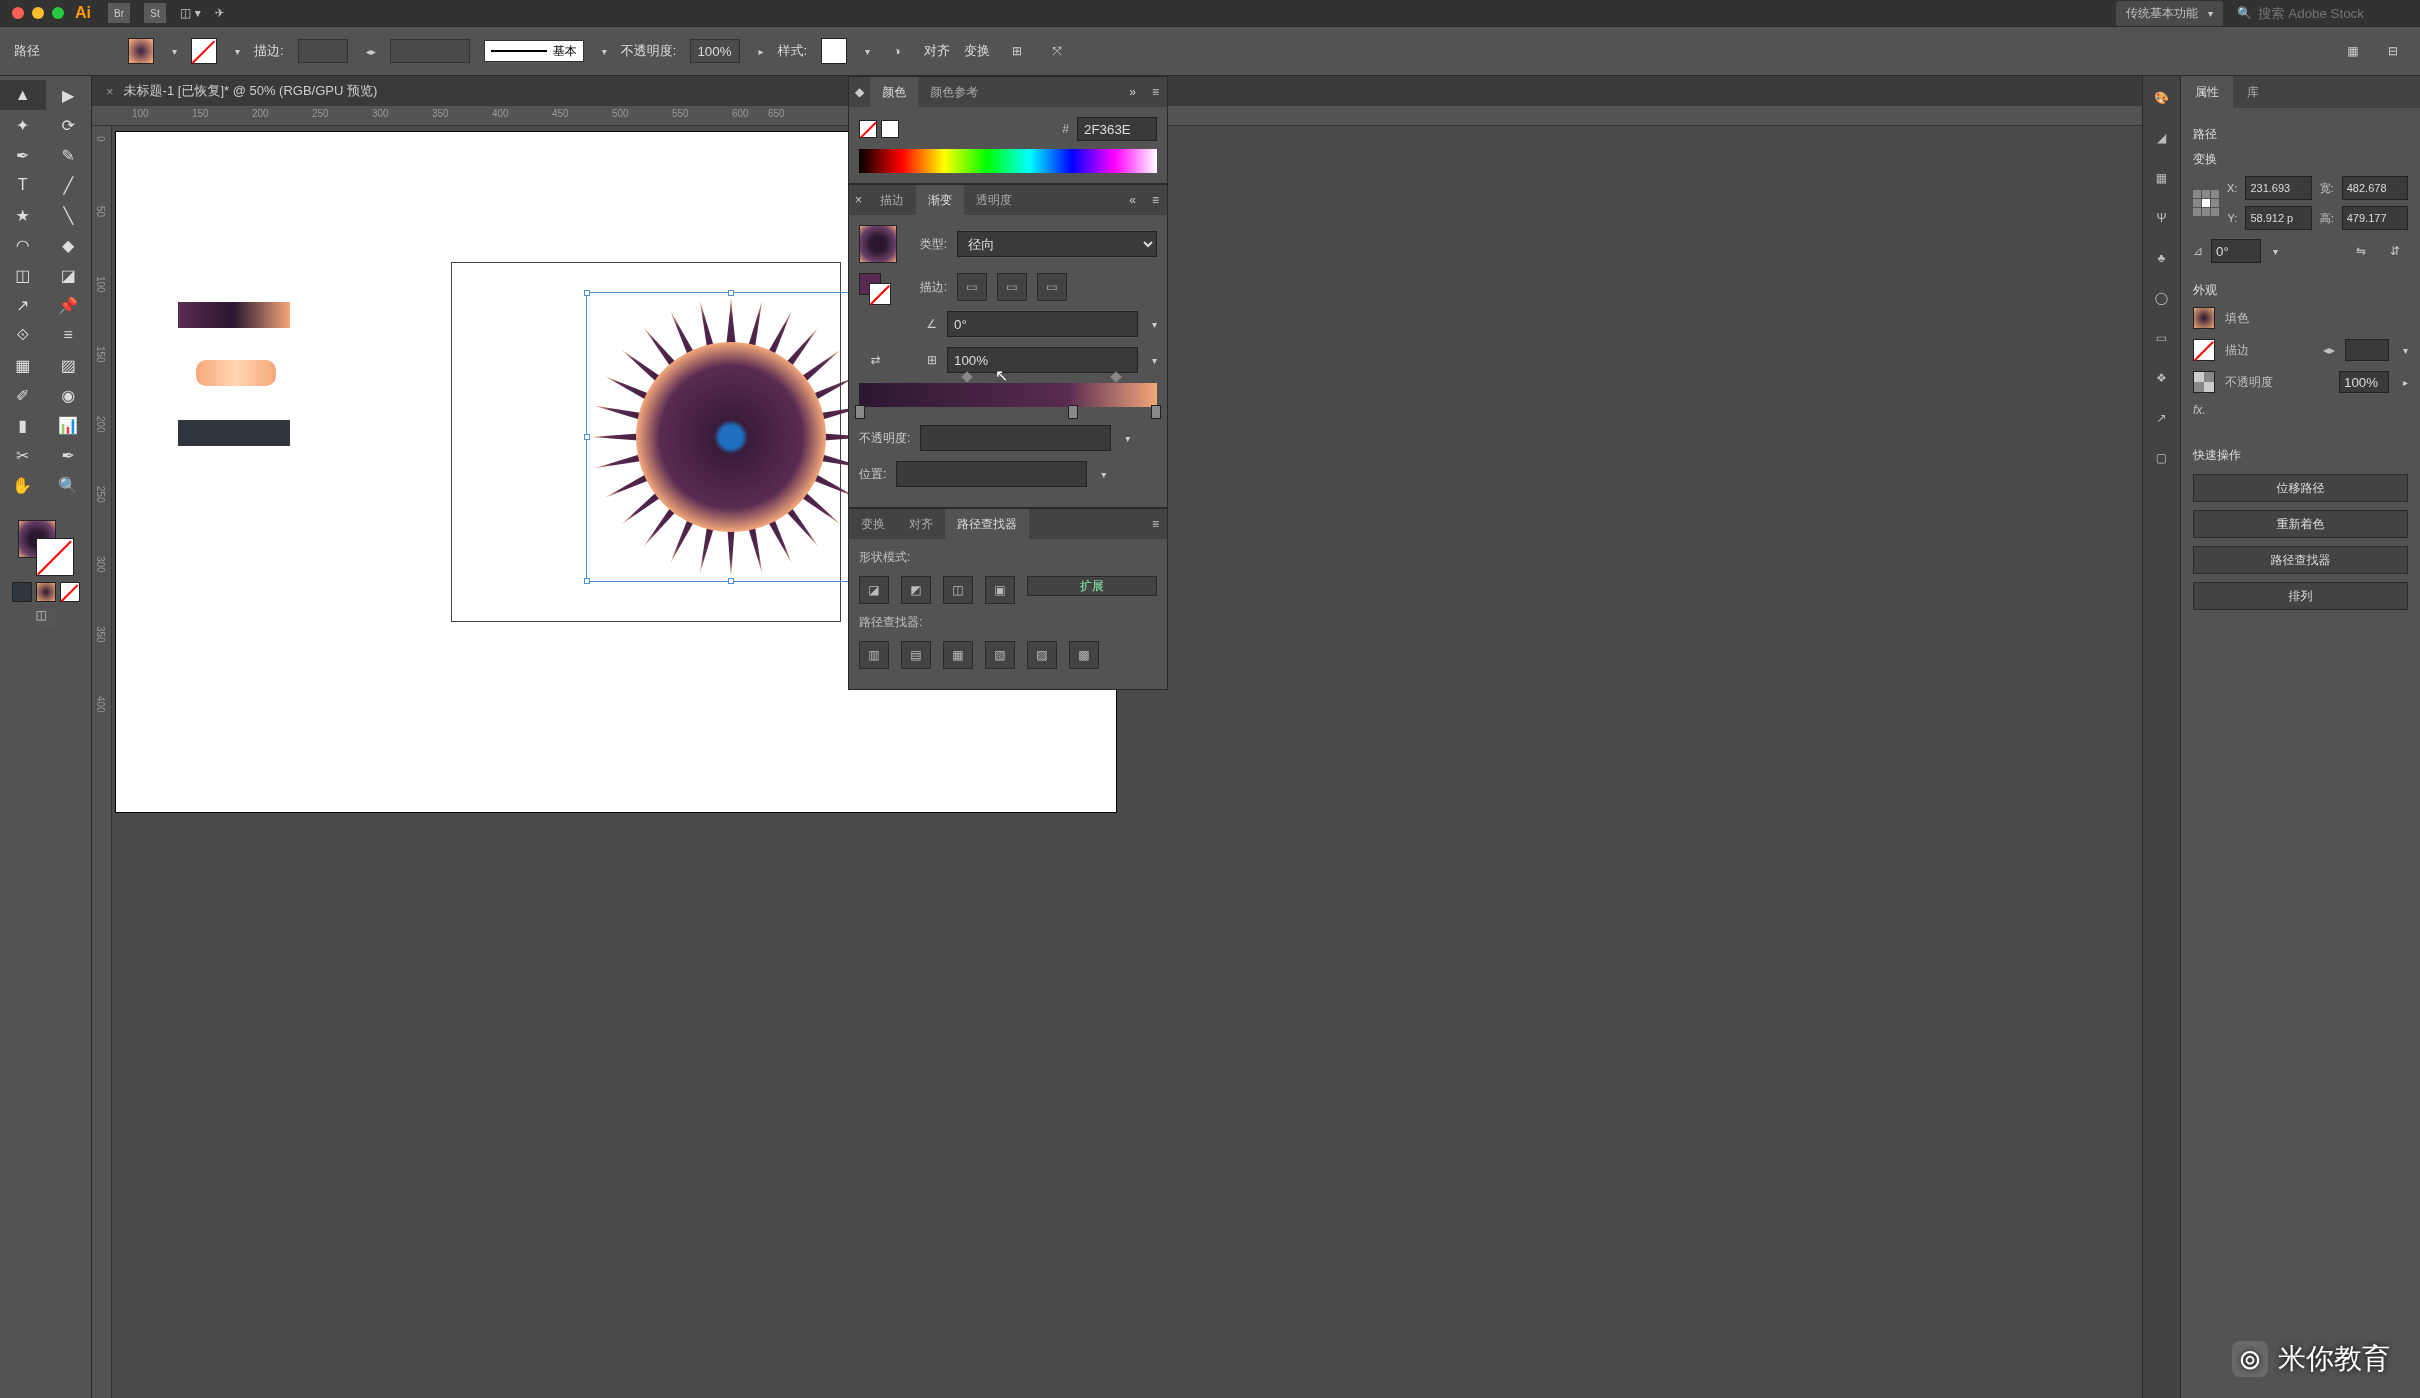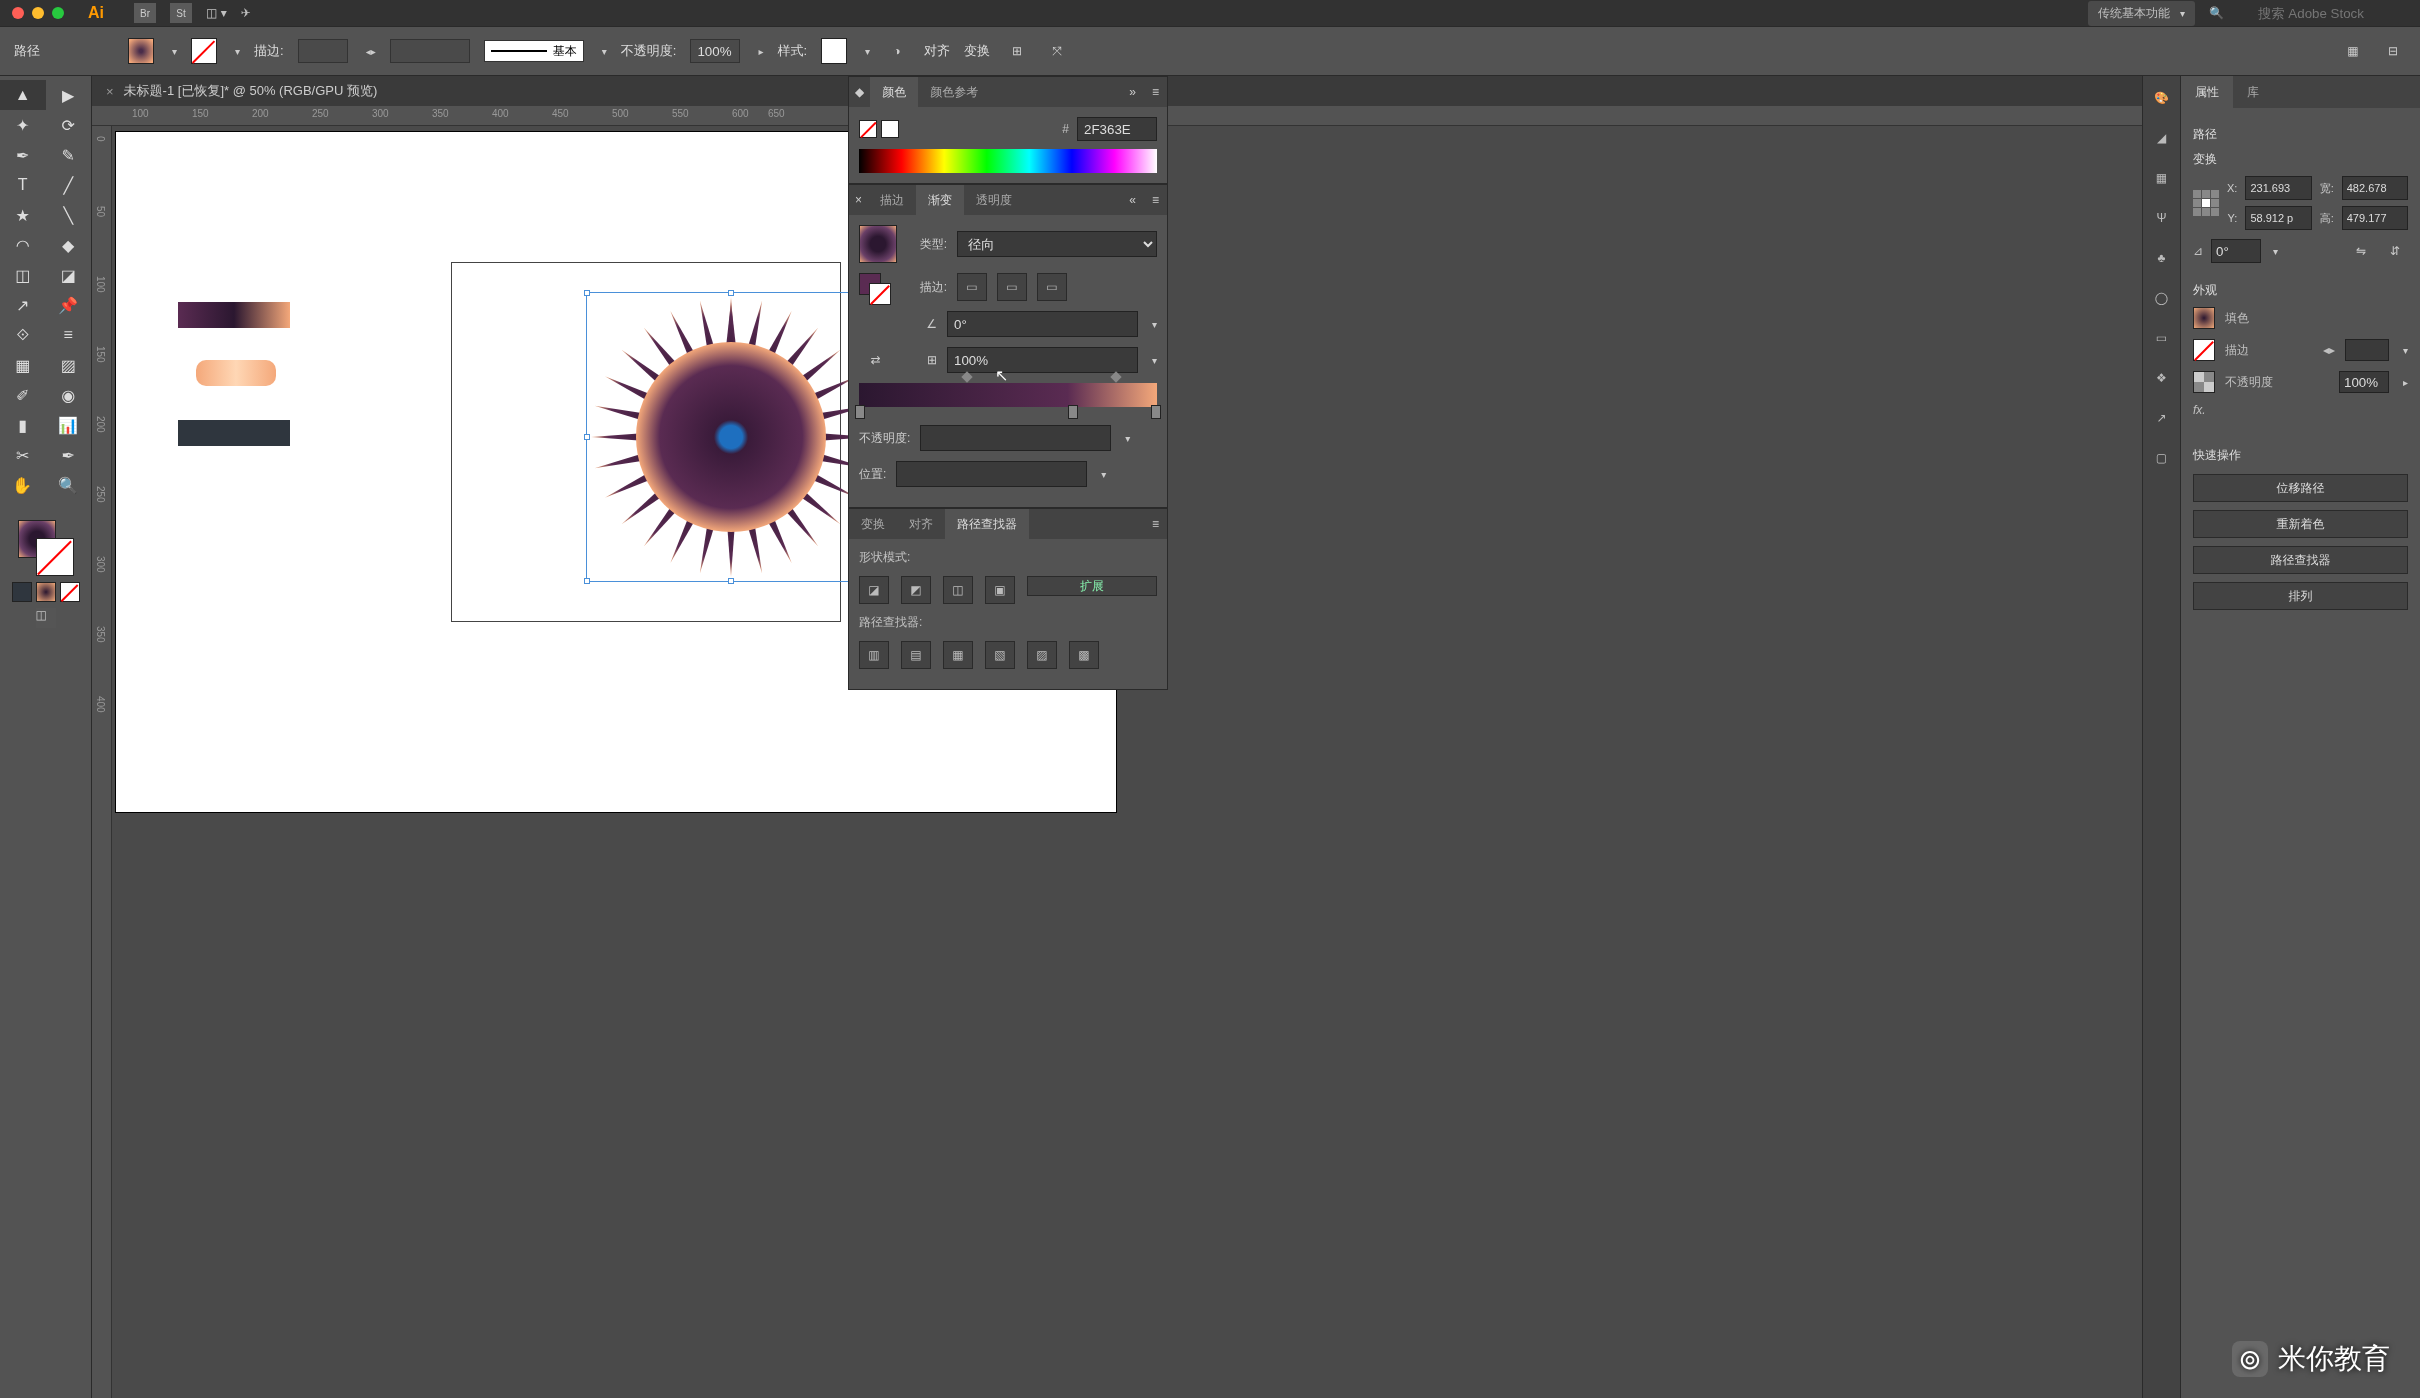--- a/index.html
+++ b/index.html
@@ -1,30 +1,30 @@
 <!DOCTYPE html>
 <html><head>
 <meta charset="utf-8">
 <style>
 * { margin: 0; padding: 0; box-sizing: border-box; font-family: "Microsoft YaHei", Arial, sans-serif; }
 body { background: #323232; color: #c0c0c0; font-size: 12px; overflow: hidden; }
 .app { display: flex; flex-direction: column; height: 100vh; }
 
 
-.mac-bar { height: 26px; background: #323232; display: flex; align-items: center; padding: 0 12px; gap: 16px; }
+.mac-bar { height: 26px; background: #323232; display: flex; align-items: center; padding: 0 12px; gap: 3px; }
 .traffic { display: flex; gap: 8px; }
 .traffic span { width: 12px; height: 12px; border-radius: 50%; display: inline-block; }
 .tr-red { background: #ff5f56; } .tr-yel { background: #ffbd2e; } .tr-grn { background: #27c93f; }
 .ai-logo { color: #ff9a00; font-weight: bold; font-size: 16px; margin-left: 8px; }
 .top-btns { display: flex; gap: 14px; margin-left: 14px; align-items: center; }
 .top-btns .sq { width: 22px; height: 20px; background: #5a5a5a; display: flex; align-items: center; justify-content: center; font-size: 10px; color: #ccc; }
 .top-right { margin-left: auto; display: flex; align-items: center; gap: 14px; }
 .workspace-dd { background: #4a4a4a; padding: 4px 10px; border-radius: 3px; display: flex; align-items: center; gap: 6px; justify-content: space-between; }
 .search-stock { display: flex; align-items: center; gap: 6px; color: #888; }
-.search-stock input { background: transparent; border: none; color: #bef264; width: 150px; outline: none; margin-left: 28px; }
+.search-stock input { background: transparent; border: none; color: #bef264; width: 150px; outline: none; }
 
 
 .control-bar { height: 50px; background: #535353; border-top: 1px solid #2a2a2a; border-bottom: 1px solid #2a2a2a; display: flex; align-items: center; padding: 0 14px; gap: 14px; }
 .control-bar .label { color: #ddd; font-size: 13px; }
 .swatch { width: 26px; height: 26px; display: inline-block; border: 1px solid #222; }
 .fill-sw { background: radial-gradient(circle, #4a2d4a 10%, #f4a87a 90%); }
 .stroke-sw { background: #fff; position: relative; }
 .stroke-sw::after { content: ""; position: absolute; width: 130%; height: 2px; background: red; top: 50%; left: -15%; transform: rotate(-45deg); }
 .dd-arrow { color: #ccc; font-size: 10px; margin-left: 4px; }
 .num-input { background: #4a4a4a; border: 1px solid #333; color: #ddd; width: 50px; height: 24px; padding: 0 6px; }

